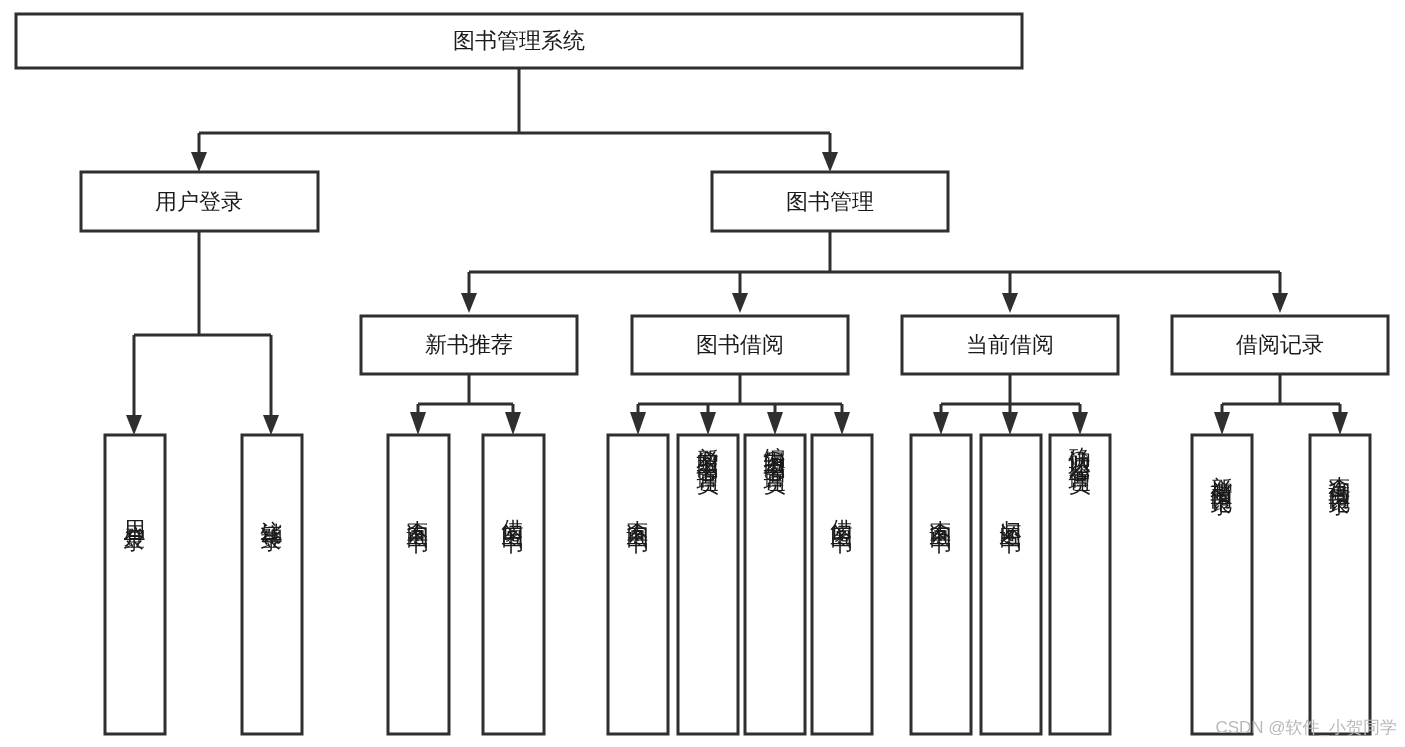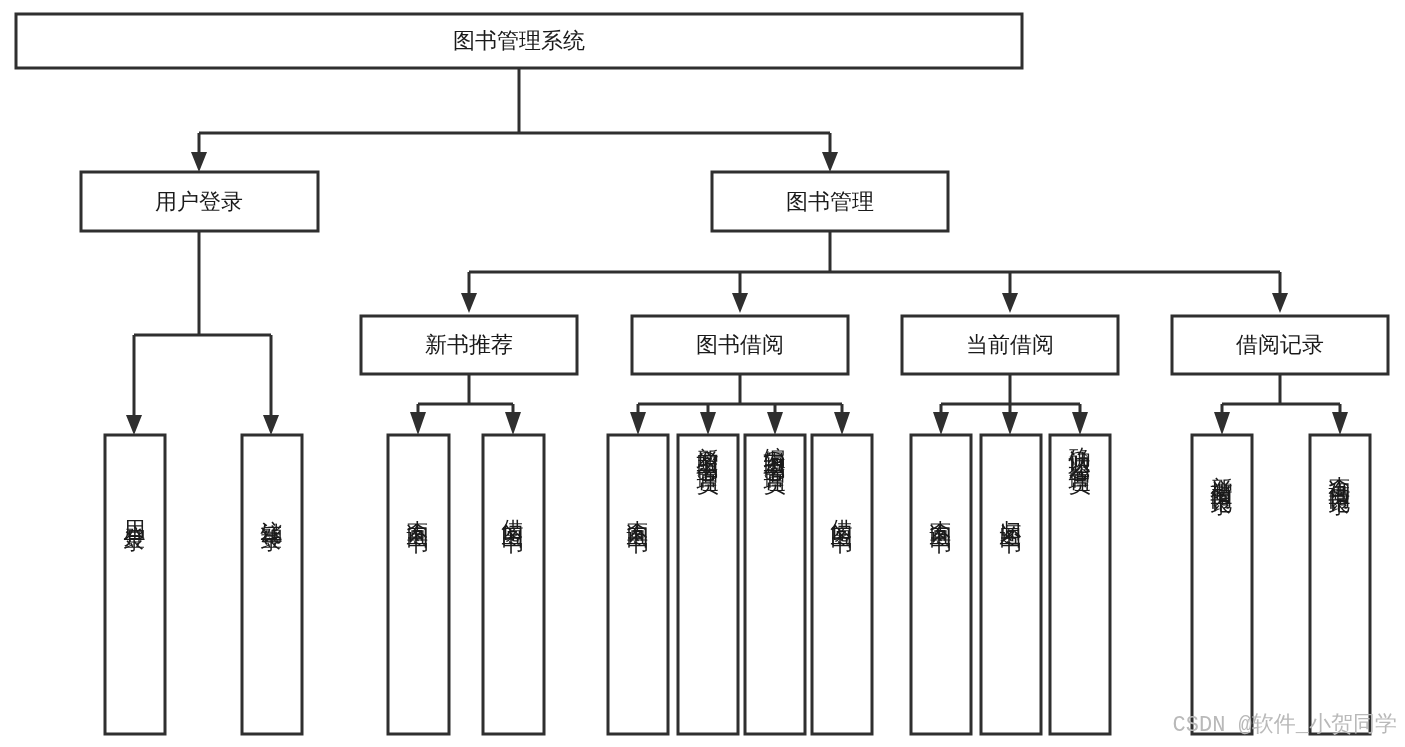--- a/index.html
+++ b/index.html
@@ -55,22 +55,22 @@
     fill: #1a1a1a;
     writing-mode: vertical-rl;
     text-orientation: upright;
     letter-spacing: 4px;
     text-anchor: middle;
   }
   .watermark {
     position: absolute;
     right: 8px;
     bottom: 8px;
-    font-family: Liberation Mono, monospace;
-    font-size: 22px;
+    font-family: Liberation Sans, sans-serif;
+    font-size: 17px;
     color: #b9b9b9;
     white-space: nowrap;
     user-select: none;
   }
 </style>
 </head>
 <body>
 
 <div id="diagram-root">
 

